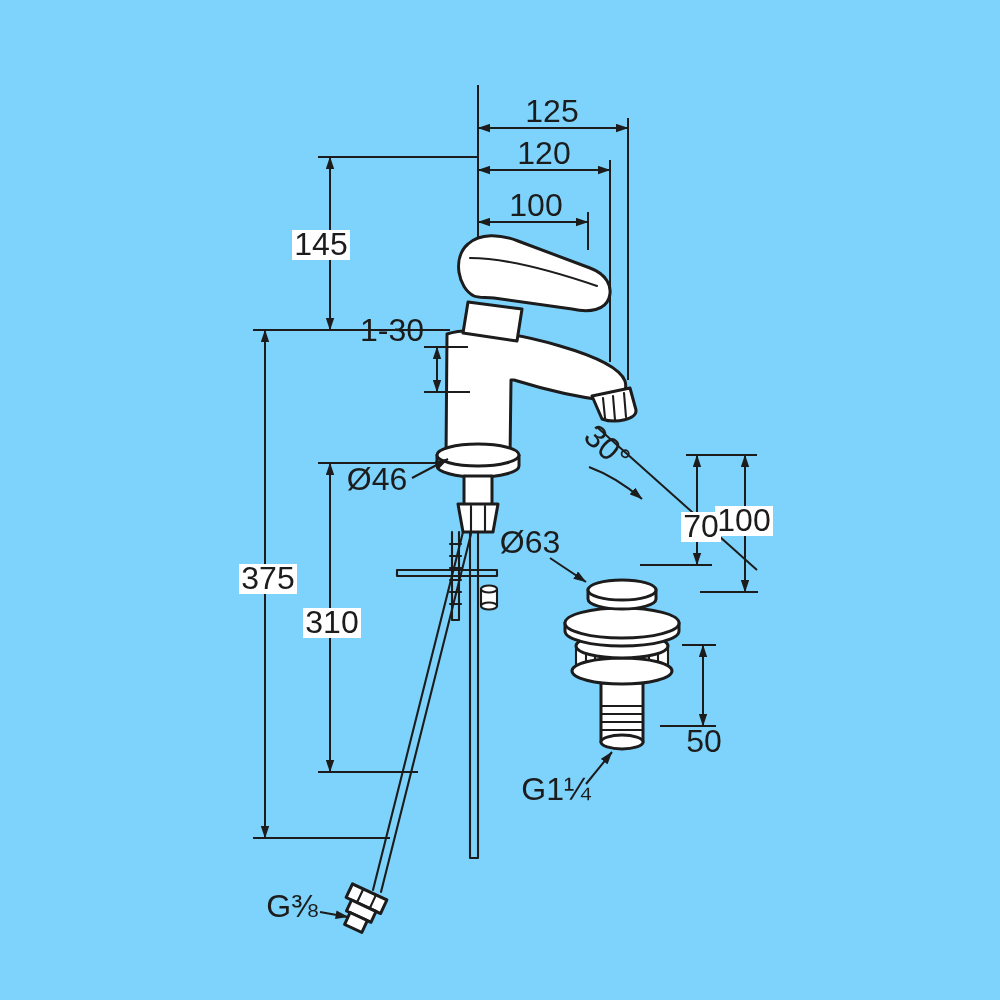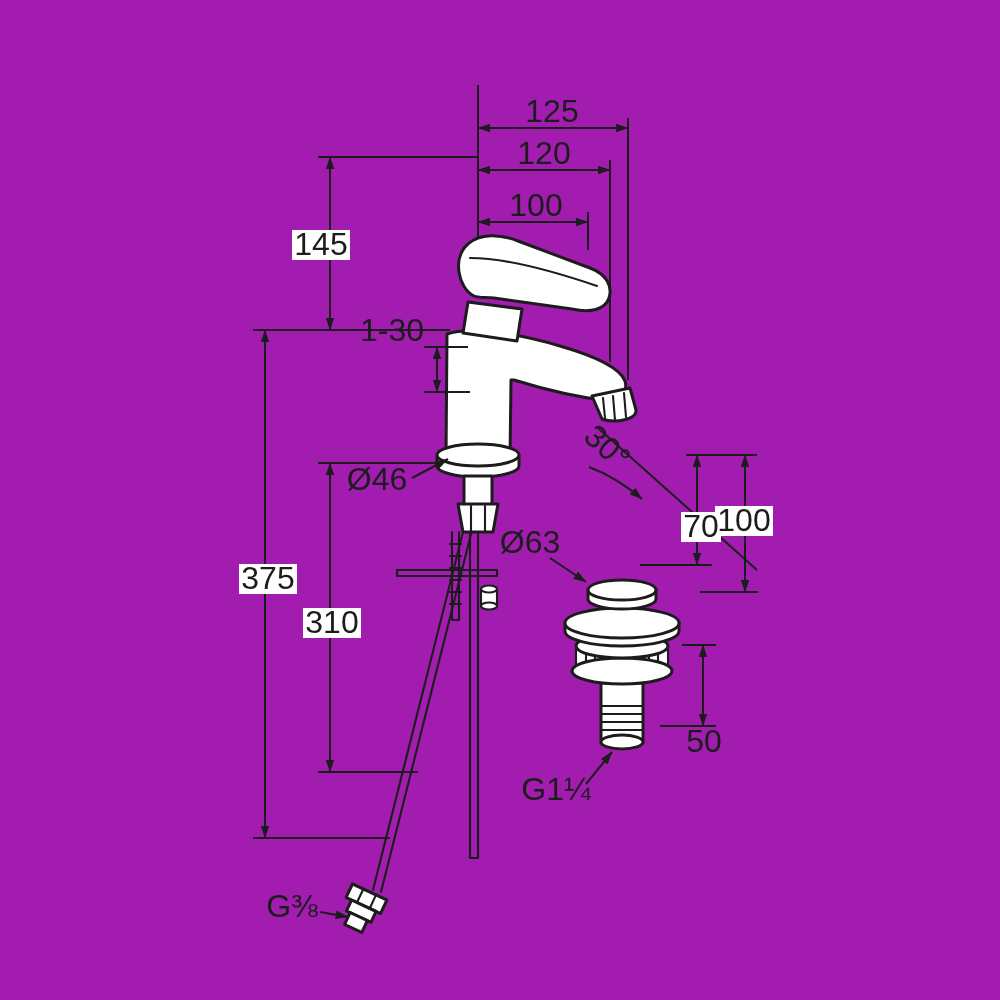--- a/index.html
+++ b/index.html
@@ -1,16 +1,16 @@
 <!DOCTYPE html>
 <html><head>
 <meta charset="utf-8">
 <style>
   html,body{margin:0;padding:0;background:#ffffff;}
-  .stage{width:1000px;height:1000px;background:#a21caf;overflow:hidden;}
+  .stage{width:1000px;height:1000px;background:#7dd3fc;overflow:hidden;}
   svg{display:block;}
   .draw{fill:#ffffff;stroke:#1c1c1c;stroke-width:3;stroke-linejoin:round;stroke-linecap:round;}
   .draw-line{fill:none;stroke:#1c1c1c;stroke-width:3;stroke-linecap:round;}
   .thin{stroke-width:2.1;}
   .fillonly{fill:#ffffff;stroke:none;}
   .ext{fill:none;stroke:#1c1c1c;stroke-width:2;}
   .dim{fill:none;stroke:#1c1c1c;stroke-width:2;}
   .ldr{fill:none;stroke:#1c1c1c;stroke-width:2;}
   .lbl{font-family:"Liberation Sans",sans-serif;font-size:32px;fill:#1c1c1c;text-anchor:middle;}
   .bg{fill:#ffffff;stroke:none;}

